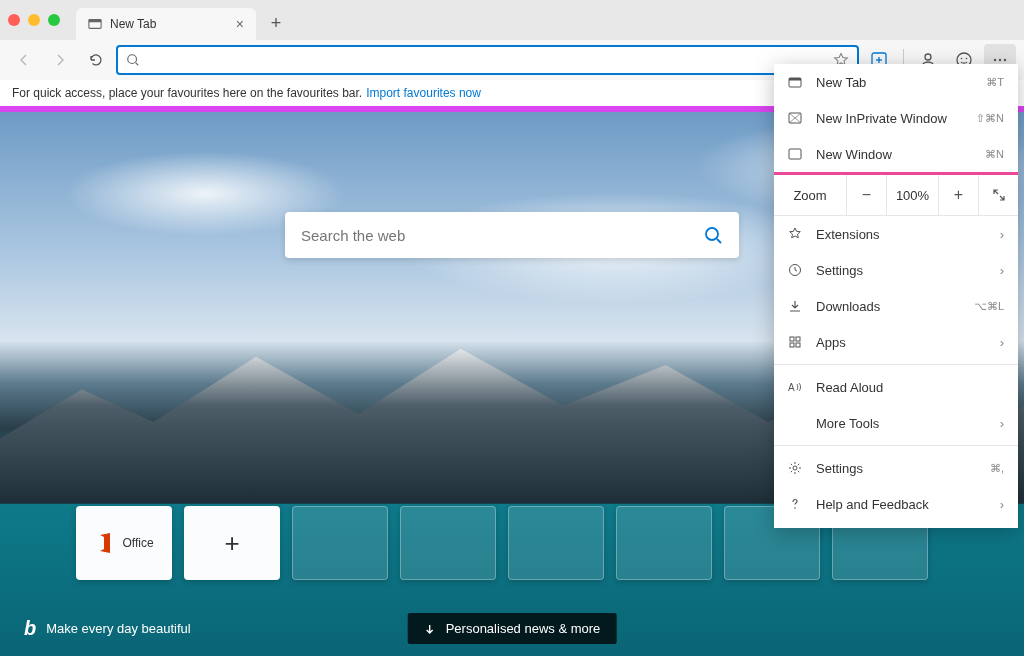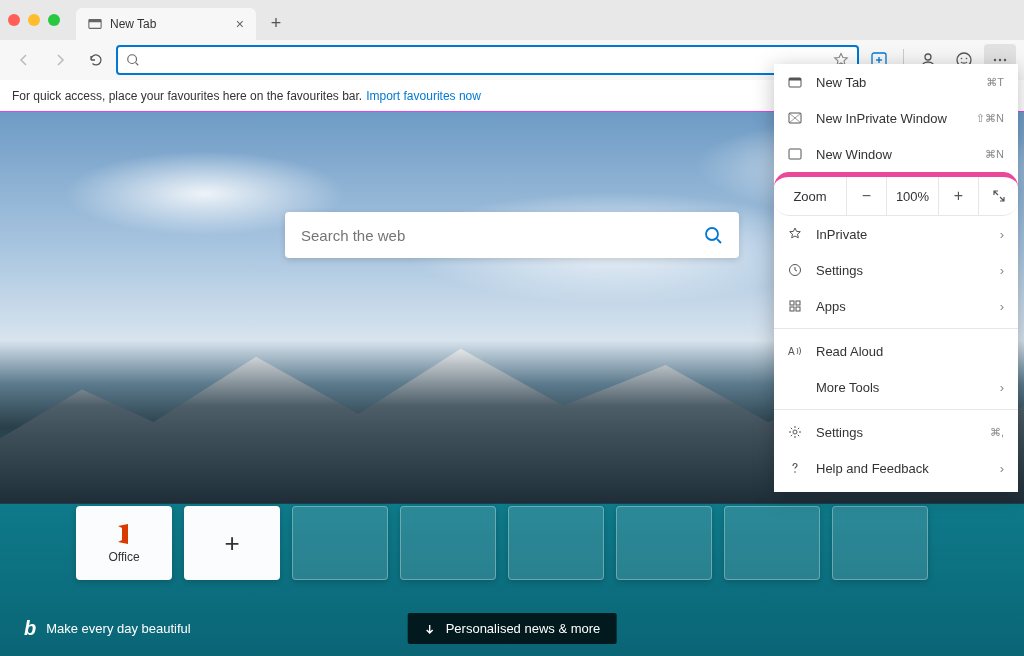--- a/index.html
+++ b/index.html
@@ -20,55 +20,55 @@
 .toolbar { height: 40px; background: #f7f7f7; display: flex; align-items: center; padding: 0 8px; gap: 4px; }
 .tool-btn { width: 32px; height: 32px; display: flex; align-items: center; justify-content: center; color: #555; border-radius: 4px; }
 .tool-btn.disabled { color: #bbb; }
 .addressbar { flex: 1; height: 30px; border: 2px solid #0078d4; border-radius: 4px; display: flex; align-items: center; padding: 0 8px; background: #fff; gap: 6px; }
 .addressbar input { border: none; outline: none; flex: 1; font-size: 13px; }
 .addr-star { color: #888; }
 .tool-sep { width: 1px; height: 22px; background: #ccc; margin: 0 4px; }
 .more-btn { background: #e2e2e2; }
 
 
-.favbar { height: 32px; background: #fff; display: flex; align-items: center; padding: 0 12px; font-size: 12px; color: #333; border-bottom: 1px solid #d946ef; }
+.favbar { height: 32px; background: #fff; display: flex; align-items: center; padding: 0 12px; font-size: 12px; color: #333; border-bottom: 6px solid #d946ef; }
 .favbar a { color: #0078d4; margin-left: 4px; text-decoration: none; }
 
 
 .content { position: relative; height: calc(656px - 40px - 40px - 32px); overflow: hidden; }
 .bg { position: absolute; inset: 0; background: linear-gradient(to bottom, #6e9bc5 0%, #a8c5e0 25%, #d8e4ee 42%, #5b7a8c 50%, #2a3f4a 58%, #0e7a8a 72%, #0a6575 100%); }
 .mountains { position:absolute; left:0; right:0; top:42%; height:30%; background: linear-gradient(to bottom, rgba(255,255,255,0.9), rgba(80,95,105,0.9) 40%, rgba(30,45,55,1)); clip-path: polygon(0 60%, 8% 30%, 15% 50%, 25% 10%, 35% 45%, 45% 5%, 55% 40%, 65% 15%, 75% 50%, 85% 25%, 95% 55%, 100% 40%, 100% 100%, 0 100%); }
 .clouds { position:absolute; inset:0; background: radial-gradient(ellipse 200px 60px at 20% 15%, rgba(255,255,255,0.85), transparent 70%), radial-gradient(ellipse 300px 80px at 60% 25%, rgba(255,255,255,0.8), transparent 70%), radial-gradient(ellipse 250px 70px at 85% 10%, rgba(255,255,255,0.75), transparent 70%); }
 
 .searchbox { position: absolute; top: 100px; left: 50%; transform: translateX(-50%); width: 454px; height: 46px; background: #fff; border-radius: 4px; display: flex; align-items: center; padding: 0 16px; box-shadow: 0 2px 6px rgba(0,0,0,0.15); }
 .searchbox input { border: none; outline: none; flex: 1; font-size: 15px; color: #666; }
 .searchbox .sicon { color: #0078d4; }
 
 .tiles { position: absolute; bottom: 76px; left: 76px; display: flex; gap: 12px; }
-.tile { width: 96px; height: 74px; background: rgba(255,255,255,0.98); border-radius: 4px; display: flex; flex-direction: column; align-items: center; justify-content: center; gap: 4px; box-shadow: 0 2px 6px rgba(0,0,0,0.2); }
+.tile { width: 96px; height: 74px; background: rgba(255,255,255,0.98); border-radius: 4px; display: flex; align-items: center; justify-content: center; gap: 4px; box-shadow: 0 2px 6px rgba(0,0,0,0.2); }
 .tile.ghost { background: rgba(255,255,255,0.12); border: 1px solid rgba(255,255,255,0.3); }
 .tile .tlabel { font-size: 12px; color: #333; }
 .tile .ticon { font-size: 22px; }
 .tile.add .ticon { font-size: 26px; color:#333; font-weight:300;}
 .office-icon { color: #d83b01; font-weight: bold; font-family: serif; }
 
 .footer-left { position: absolute; bottom: 16px; left: 24px; display: flex; align-items: center; gap: 10px; color: #fff; font-size: 13px; }
 .bing-b { font-size: 20px; font-weight: bold; font-style: italic; }
 .footer-pill { position: absolute; bottom: 12px; left: 50%; transform: translateX(-50%); background: rgba(0,0,0,0.75); color: #fff; padding: 8px 16px; border-radius: 2px; font-size: 13px; display: flex; align-items: center; gap: 10px; }
 
 
 .menu { position: absolute; top: 64px; right: 6px; width: 244px; background: #fff; box-shadow: 0 4px 20px rgba(0,0,0,0.25); z-index: 100; font-size: 13px; color: #333; padding-bottom: 6px;}
 .menu-item { height: 36px; display: flex; align-items: center; padding: 0 14px; gap: 12px; }
 .menu-item:hover, .menu-item.hover { background: #eee; }
 .menu-item .mi-label { flex: 1; }
 .menu-item .mi-short { color: #888; font-size: 11px; }
 .menu-item .mi-chev { color: #888; }
 .menu-item .mi-icon { width: 16px; text-align: center; color: #555; }
 .menu-sep { height: 1px; background: #e6e6e6; margin: 4px 0; }
-.zoom-row { height: 44px; display: flex; align-items: stretch; border-top: 5px solid #ec4899; border-bottom: 1px solid #e6e6e6; border-radius: 15px; }
+.zoom-row { height: 44px; display: flex; align-items: stretch; border-top: 3px solid #ec4899; border-bottom: 1px solid #e6e6e6; }
 .zoom-row > div { display: flex; align-items: center; justify-content: center; }
 .zoom-label { flex: 1.3; font-size: 13px; }
 .zoom-btn { width: 40px; border-left: 1px solid #e6e6e6; font-size: 16px; color: #555; }
 .zoom-val { width: 52px; border-left: 1px solid #e6e6e6; font-size: 13px; }
 
 svg { display: block; }
 </style>
 </head>
 <body>
 
@@ -248,32 +248,41 @@
           <path d="M2 6V2h4M12 8v4H8M2 2l4 4M12 12L8 8" fill="none" stroke="currentColor" stroke-width="1.2"></path>
         </svg>
       </div>
   </div>
   <div class="menu-item">
     <span class="mi-icon">
         <svg width="14" height="14" viewBox="0 0 14 14">
           <path d="M7 1l1.6 3.4 3.7.3-2.8 2.5.8 3.6L7 9l-3.3 1.8.8-3.6L1.7 4.7l3.7-.3z" fill="none" stroke="currentColor"></path>
         </svg>
       </span>
-    <span class="mi-label">InPrivate</span>
+    <span class="mi-label">Extensions</span>
     <span class="mi-chev">›</span>
   </div>
   <div class="menu-item">
     <span class="mi-icon">
         <svg width="14" height="14" viewBox="0 0 14 14">
           <circle cx="7" cy="7" r="5.5" fill="none" stroke="currentColor"></circle>
           <path d="M7 4v3l2 1" fill="none" stroke="currentColor"></path>
         </svg>
       </span>
     <span class="mi-label">Settings</span>
     <span class="mi-chev">›</span>
+  </div>
+  <div class="menu-item">
+    <span class="mi-icon">
+        <svg width="14" height="14" viewBox="0 0 14 14">
+          <path d="M7 2v7M4 6l3 3 3-3M2 12h10" fill="none" stroke="currentColor" stroke-width="1.2"></path>
+        </svg>
+      </span>
+    <span class="mi-label">Downloads</span>
+    <span class="mi-short">⌥⌘L</span>
   </div>
   <div class="menu-item">
     <span class="mi-icon">
         <svg width="14" height="14" viewBox="0 0 14 14">
           <rect x="2" y="2" width="4" height="4" fill="none" stroke="currentColor"></rect>
           <rect x="8" y="2" width="4" height="4" fill="none" stroke="currentColor"></rect>
           <rect x="2" y="8" width="4" height="4" fill="none" stroke="currentColor"></rect>
           <rect x="8" y="8" width="4" height="4" fill="none" stroke="currentColor"></rect>
         </svg>
       </span>

